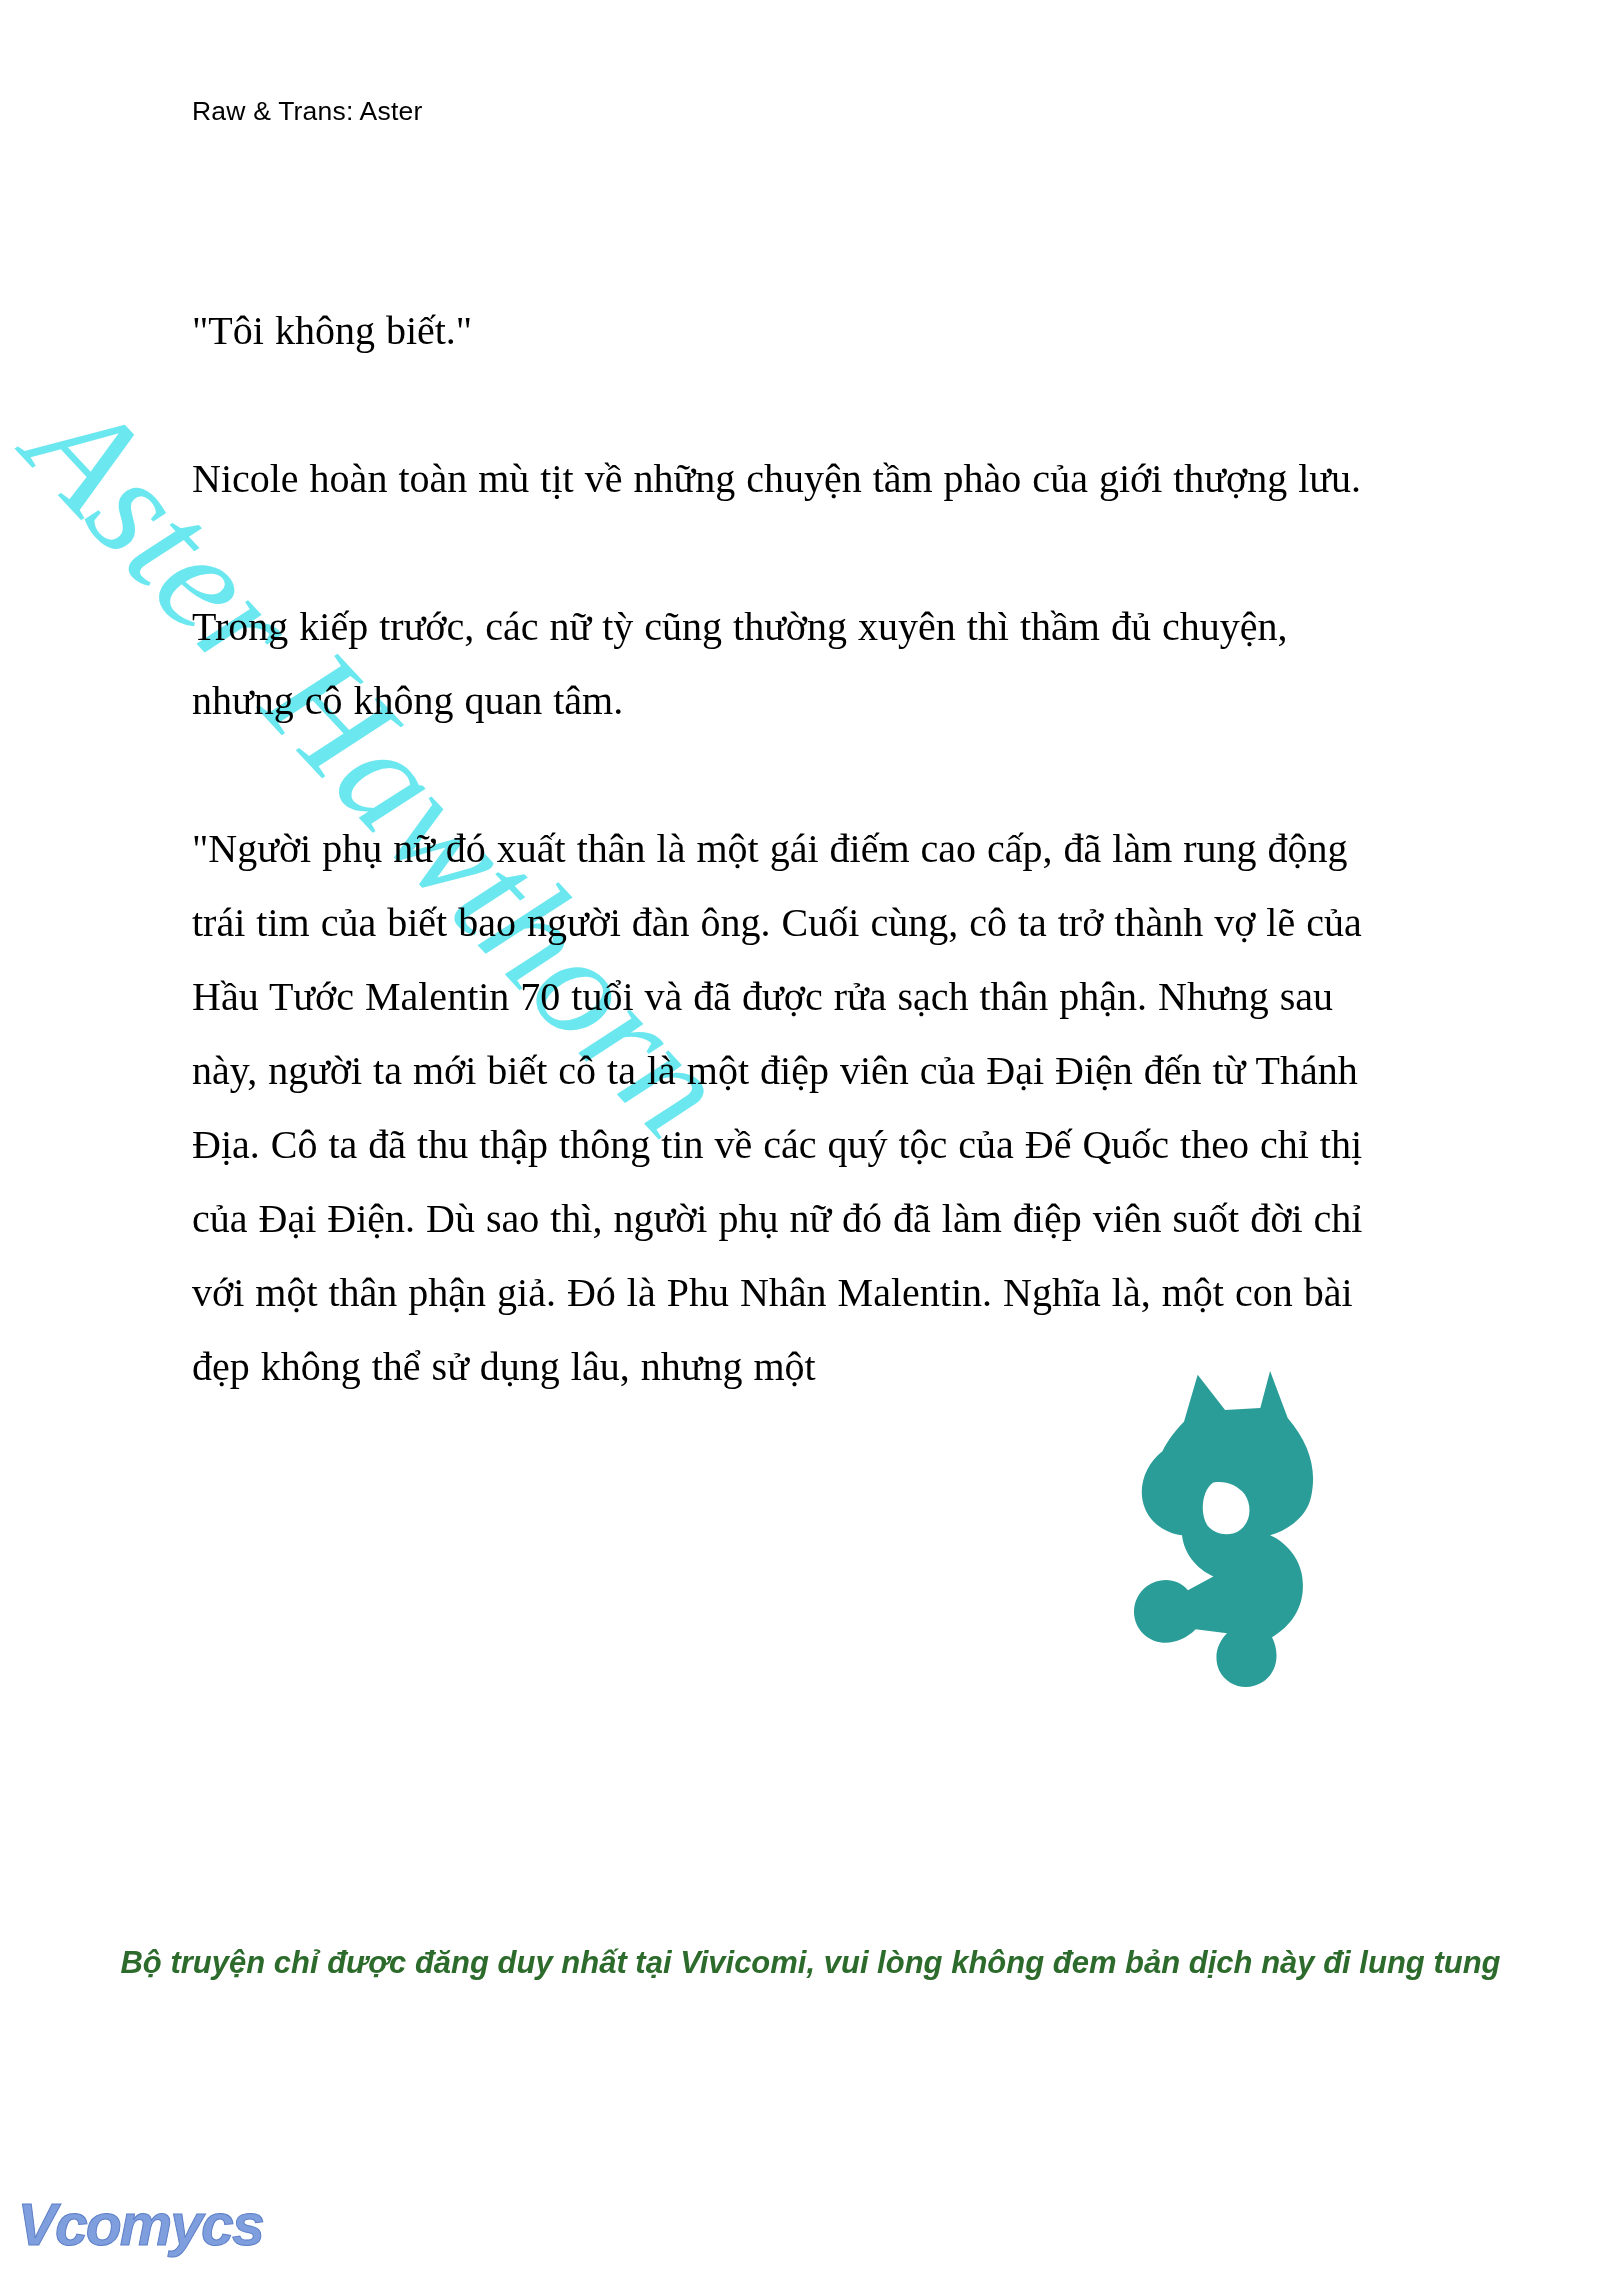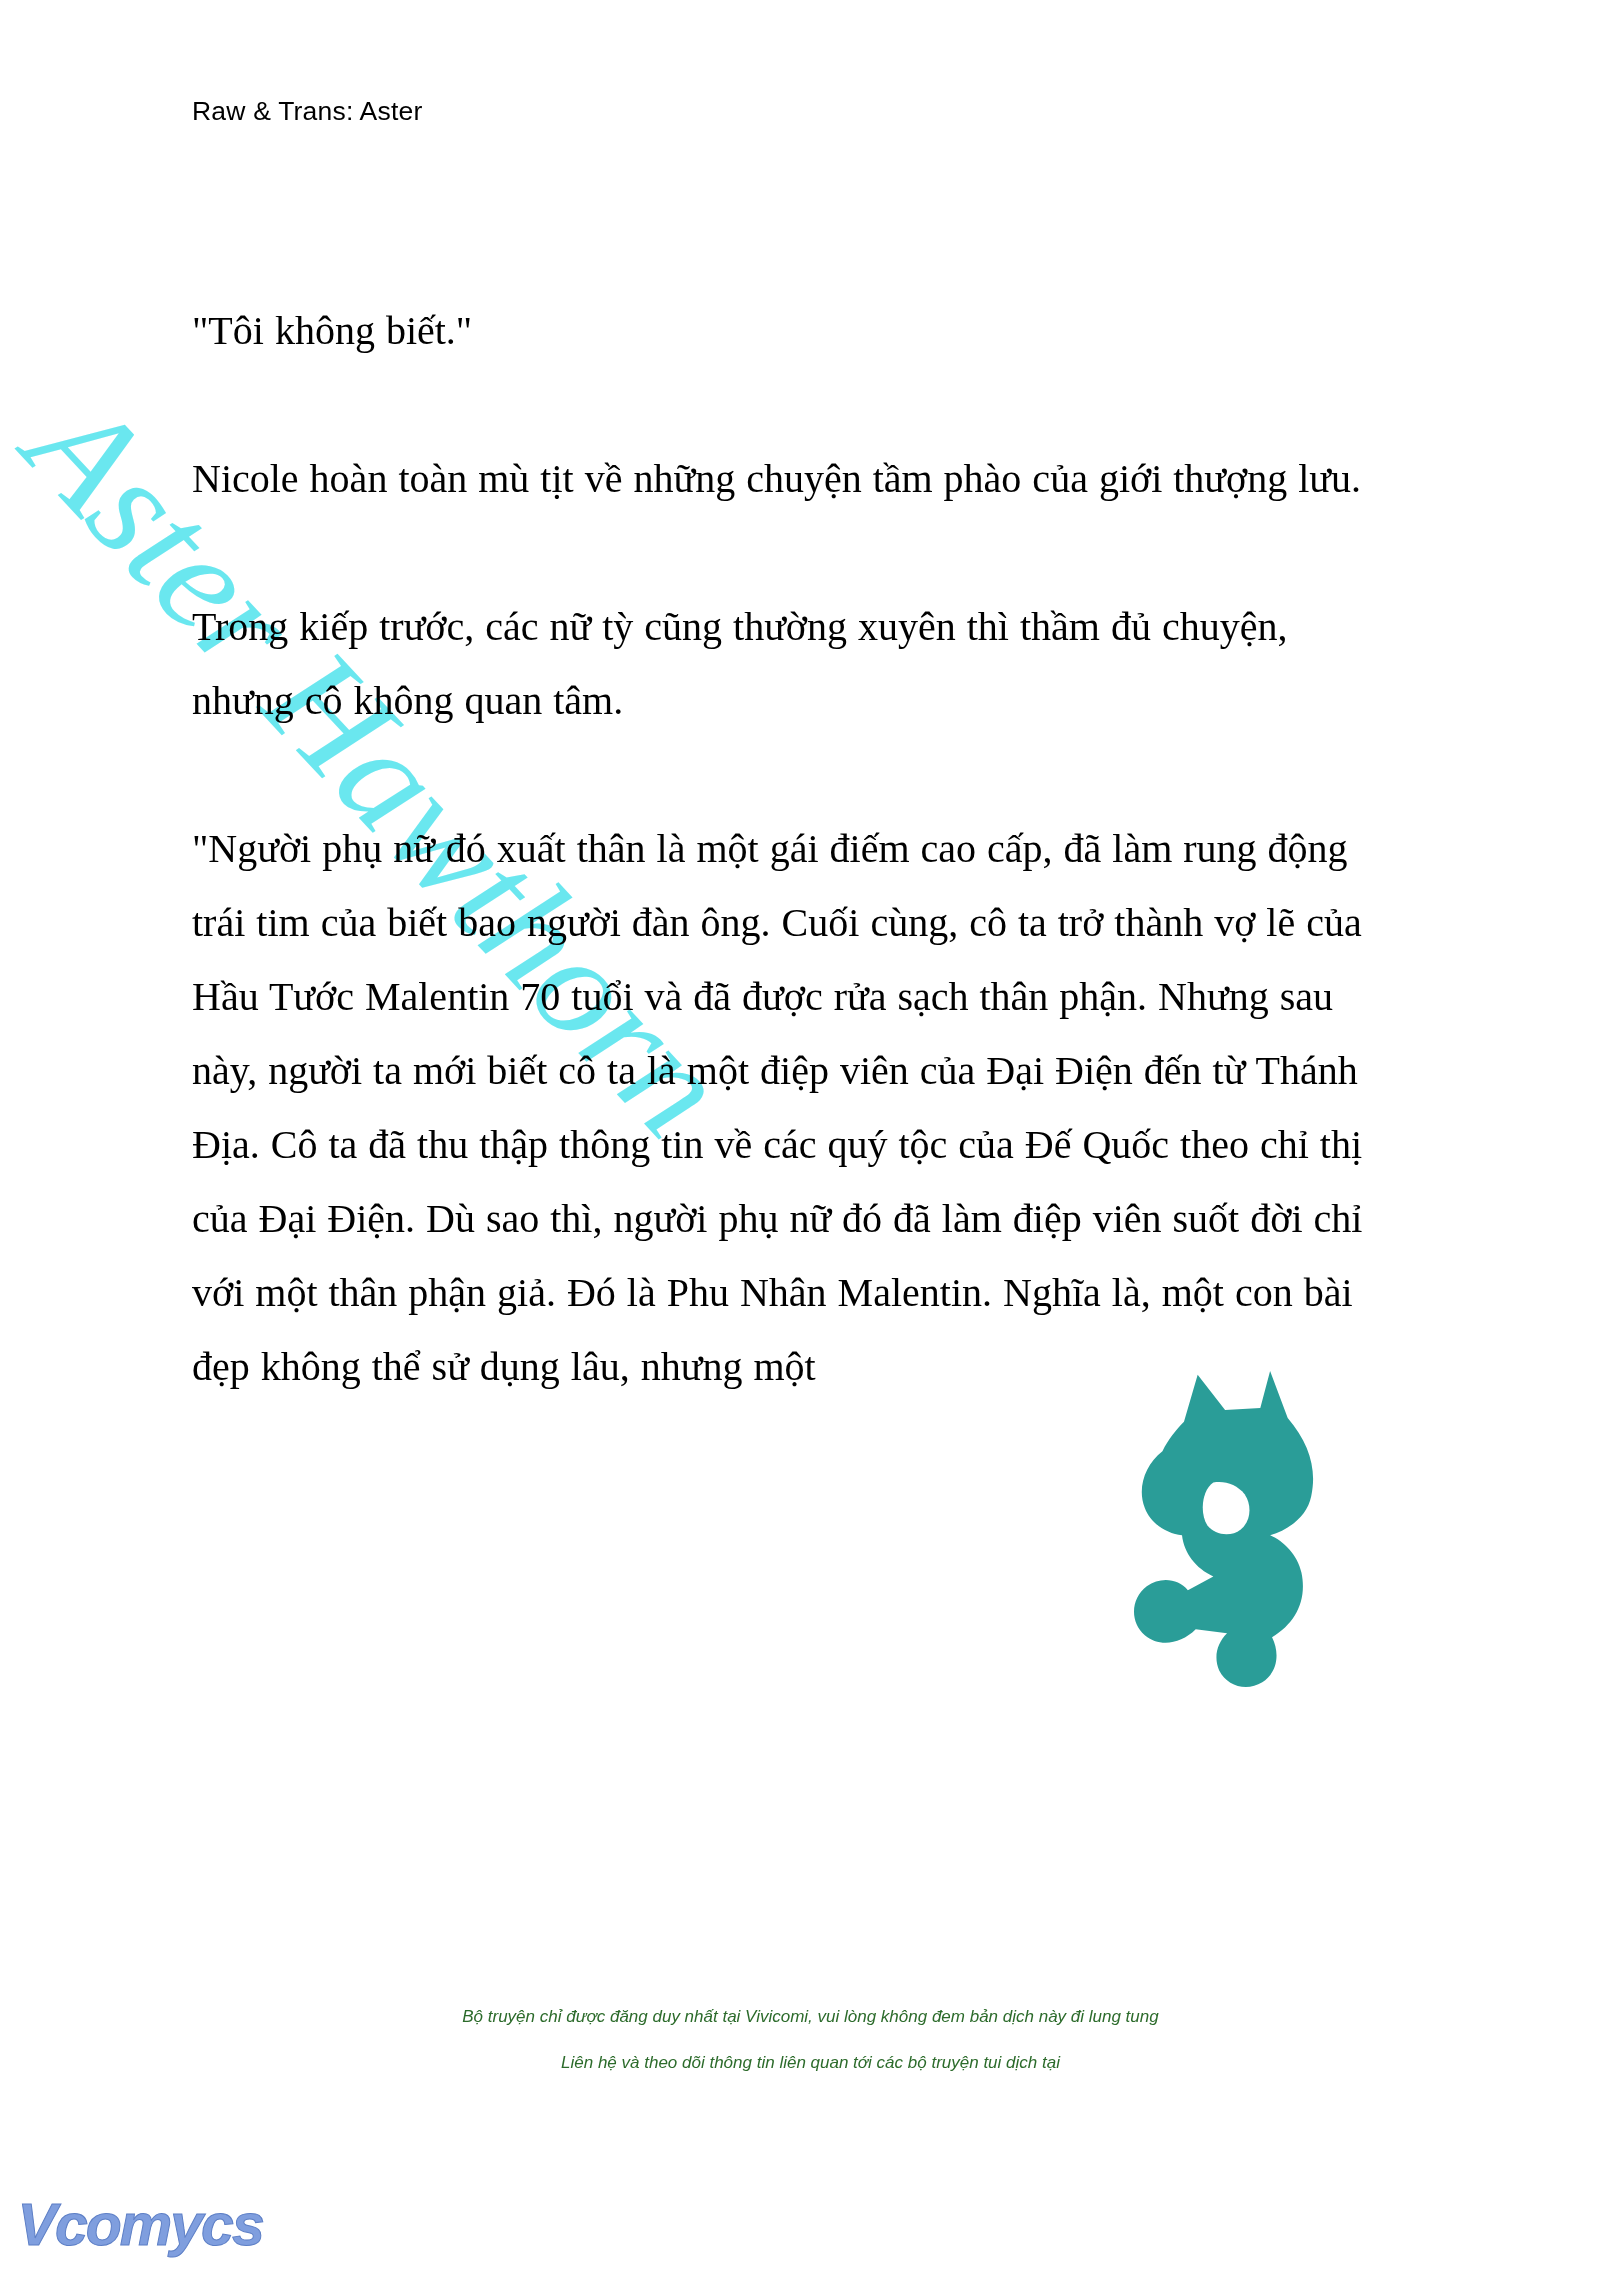--- a/index.html
+++ b/index.html
@@ -76,26 +76,26 @@
     width: 255px;
     height: 323px;
     pointer-events: none;
   }
 
   
   .footer {
     position: absolute;
     left: 0;
     right: 0;
-    top: 1994px;
+    top: 1940px;
     text-align: center;
     font-family: "Liberation Sans", "DejaVu Sans", sans-serif;
     font-style: italic;
-    font-weight: normal;
-    font-size: 17px;
+    font-weight: bold;
+    font-size: 31px;
     line-height: 46px;
     color: #2c6b2b;
   }
   .footer div { white-space: nowrap; }
 
   
   .logo {
     position: absolute;
     left: 17.6px;
     bottom: 7.8px;
@@ -156,21 +156,20 @@
                  C150 116 162 120 170 130
                  C178 142 176 158 166 166
                  C156 174 140 172 132 162
                  C124 150 126 126 138 118 Z" fill="#ffffff"></path>
       </g>
     </svg>
   </div>
 
   <div class="footer">
     <div>Bộ truyện chỉ được đăng duy nhất tại Vivicomi, vui lòng không đem bản dịch này đi lung tung</div>
-    <div>Liên hệ và theo dõi thông tin liên quan tới các bộ truyện tui dịch tại</div>
   </div>
 
   <div class="logo">
     <span class="logo-text">Vcomycs</span>
   </div>
 
 </div>
 
 
 </body></html>

